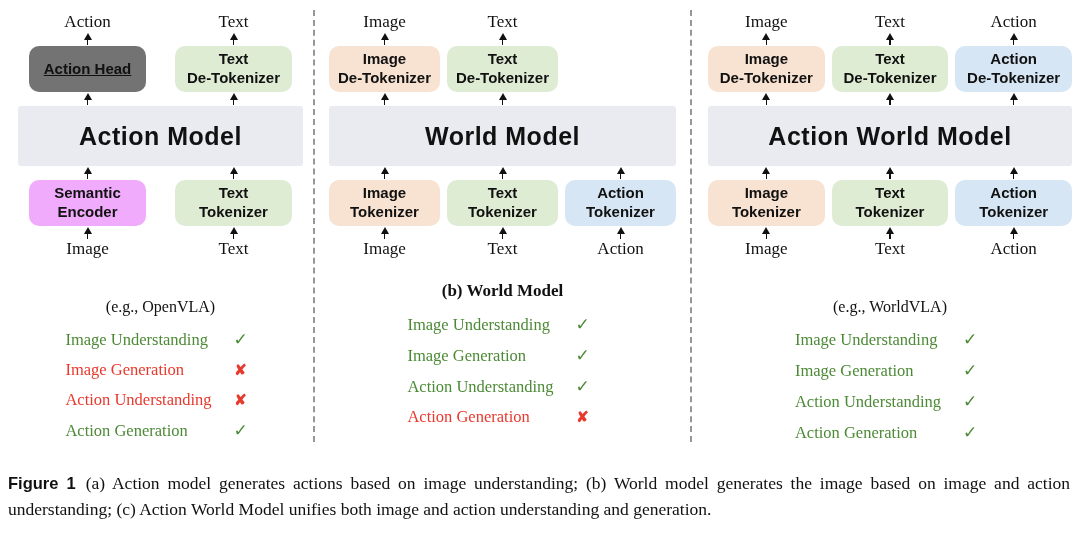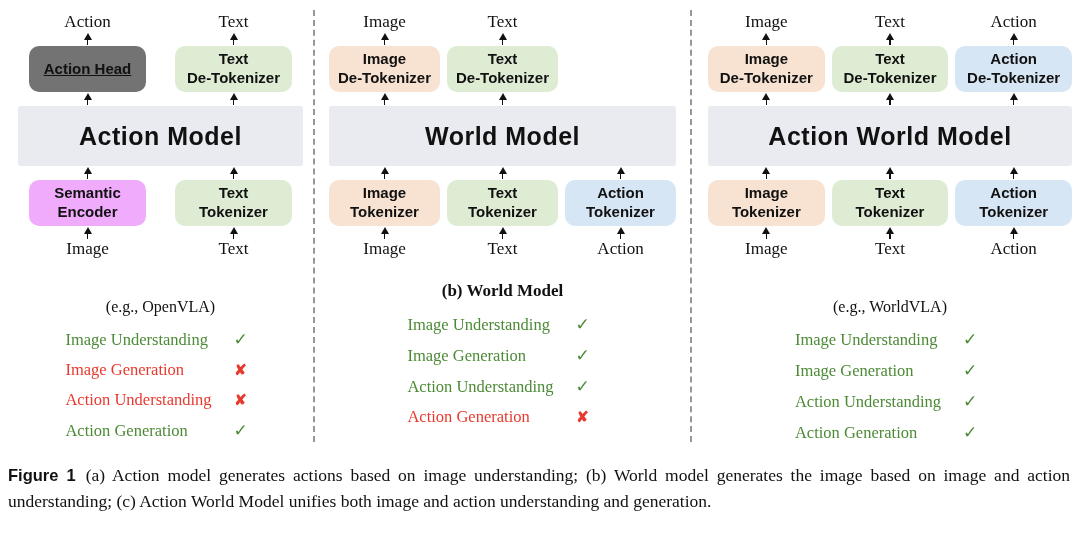--- a/index.html
+++ b/index.html
@@ -43,21 +43,21 @@
   .panel-sub{font-size:16px;margin-top:17px;}
 
   .checklist{margin:13px auto 0;display:grid;grid-template-columns:auto 30px;column-gap:14px;row-gap:10px;
              font-family:"Liberation Serif", serif;font-size:16.5px;align-items:center;}
   .cap-label{justify-self:start;}
   .cap-mark{justify-self:center;font-size:17px;}
   .ok{color:#4c8a36;}
   .no{color:#e8392e;}
   .cap-mark.no{font-weight:bold;font-size:15px;}
 
-  .figure-caption{margin:20px 10px 0 8px;font-family:"Liberation Serif", serif;font-size:17.5px;
+  .figure-caption{margin:28px 10px 0 8px;font-family:"Liberation Serif", serif;font-size:17.5px;
                   line-height:1.48;text-align:justify;}
   .fig-tag{font-family:"Liberation Sans", sans-serif;font-weight:bold;font-size:16.5px;margin-right:10px;}
 </style>
 </head>
 <body>
 
 <div class="figure">
 
   <section class="panel panel-a">
     <div class="diagram two-col">

